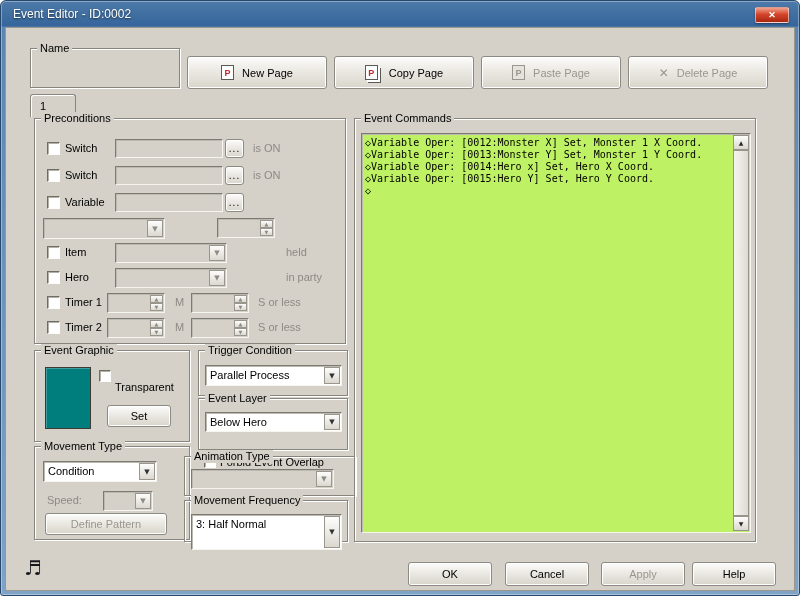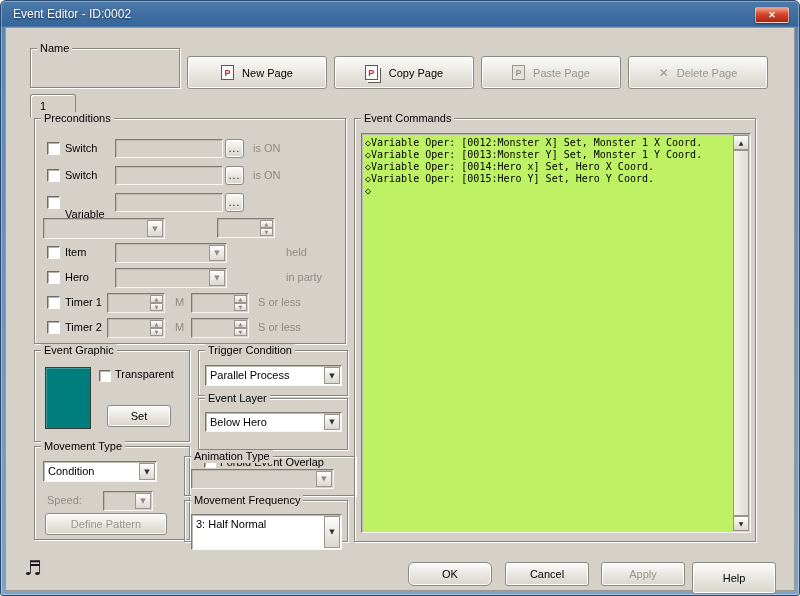--- a/index.html
+++ b/index.html
@@ -144,21 +144,21 @@
 
       <span class="cb" style="left:12px;top:50px;"></span>
       <span class="lbl" style="left:30px;top:50px;">Switch</span>
       <div class="field sunken dis" style="left:80px;top:47px;width:108px;"></div>
       <button class="btn browse" style="left:190px;top:47px;width:19px;height:19px;">
           <span>...</span>
         </button>
       <span class="lbl dim" style="left:218px;top:50px;">is ON</span>
 
       <span class="cb" style="left:12px;top:77px;"></span>
-      <span class="lbl" style="left:30px;top:89px;">Variable</span>
+      <span class="lbl" style="left:30px;top:77px;">Variable</span>
       <div class="field sunken dis" style="left:80px;top:74px;width:108px;"></div>
       <button class="btn browse" style="left:190px;top:74px;width:19px;height:19px;">
           <span>...</span>
         </button>
 
       <div class="combo dis" style="left:8px;top:99px;width:122px;">
         <span class="cval"></span>
         <span class="cbtn">▼</span>
       </div>
       <div class="spin" style="left:182px;top:99px;width:58px;">
@@ -216,21 +216,21 @@
             <span class="sd">▼</span>
           </span>
       </div>
       <span class="lbl dim" style="left:223px;top:202px;">S or less</span>
     </div>
 
     <div class="grp" style="left:28px;top:322px;width:156px;height:92px;">
       <span class="glabel">Event Graphic</span>
       <div class="swatch" style="left: 10px; top: 16px; width: 46px; height: 62px; background-color: rgb(0, 125, 125);"></div>
       <span class="cb" style="left:64px;top:19px;width:12px;height:12px;"></span>
-      <span class="lbl" style="left:80px;top:17px;">Transparent</span>
+      <span class="lbl" style="left:80px;top:30px;">Transparent</span>
       <button class="btn" style="left:72px;top:54px;width:64px;height:22px;">
           <span>Set</span>
         </button>
     </div>
 
     <div class="grp" style="left:192px;top:322px;width:150px;height:46px;">
       <span class="glabel">Trigger Condition</span>
       <div class="combo" style="left:6px;top:14px;width:137px;">
         <span class="cval">Parallel Process</span>
         <span class="cbtn">▼</span>
@@ -290,29 +290,29 @@
           <div class="cmdline">◇</div>
         </div>
         <div class="vscroll">
           <div class="sbtn up">▲</div>
           <div class="sthumb"></div>
           <div class="sbtn down">▼</div>
         </div>
       </div>
     </div>
 
-    <button class="btn" style="left:402px;top:534px;width:84px;height:24px;border-radius:6px;">
+    <button class="btn" style="left:402px;top:534px;width:84px;height:24px;">
         <span>OK</span>
       </button>
     <button class="btn" style="left:499px;top:534px;width:84px;height:24px;">
         <span>Cancel</span>
       </button>
     <button class="btn dis" style="left:595px;top:534px;width:84px;height:24px;">
         <span>Apply</span>
       </button>
-    <button class="btn" style="left:686px;top:534px;width:84px;height:32px;justify-content:center;">
+    <button class="btn" style="left:686px;top:534px;width:84px;height:24px;justify-content:center;">
         <span>Help</span>
       </button>
 
     <span class="music">♬</span>
 
   </div>
 </div>
 
 </body></html>

